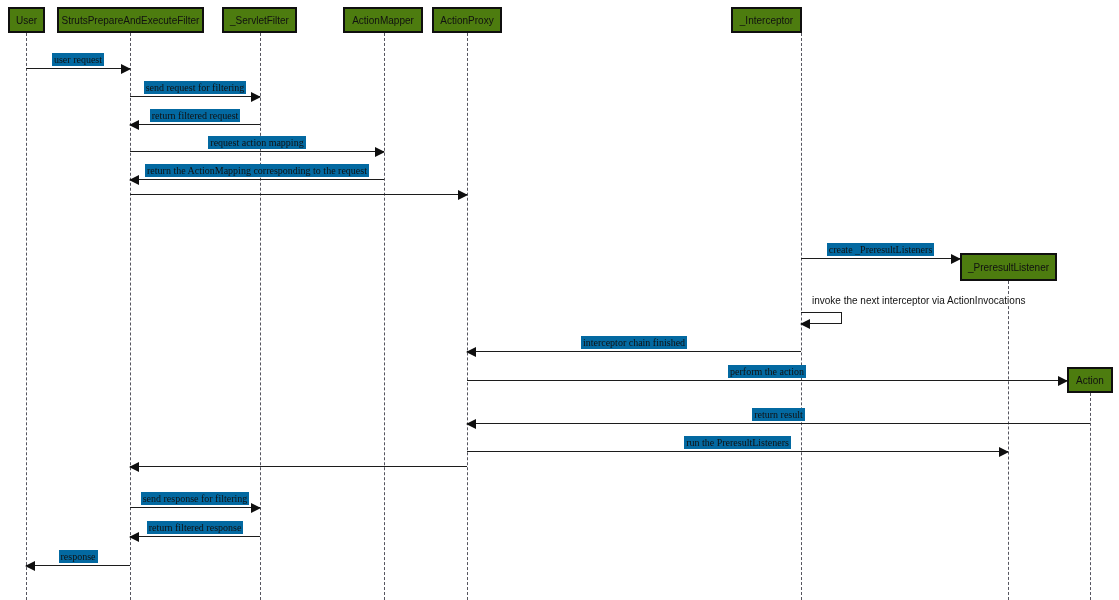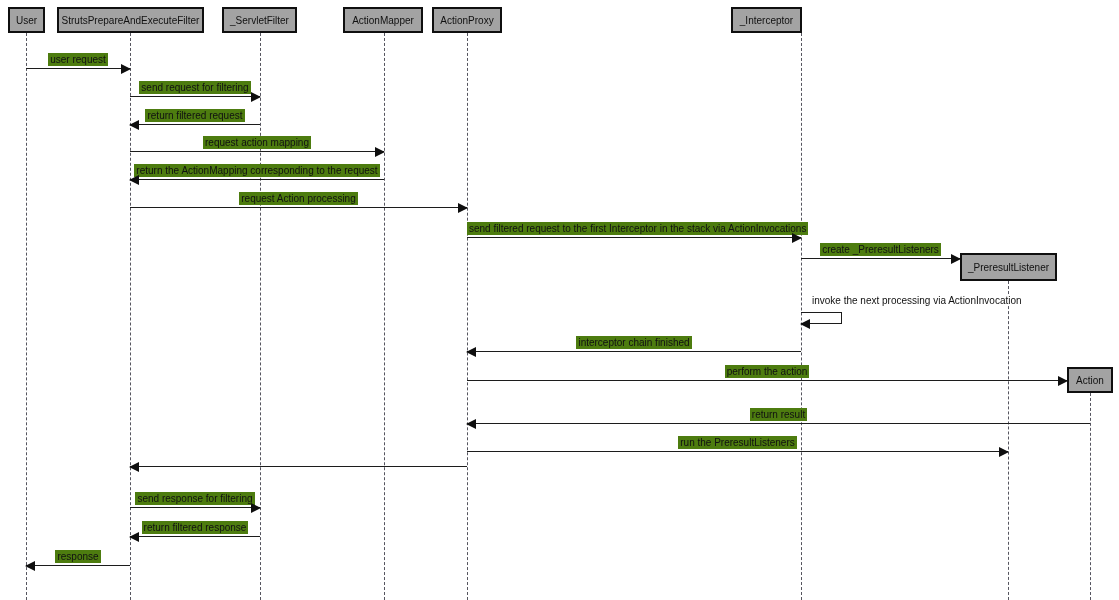--- a/index.html
+++ b/index.html
@@ -4,28 +4,28 @@
 <style>
   html,body{margin:0;padding:0;background:#ffffff;}
   .canvas{
     position:relative; width:1119px; height:600px; background:#ffffff;
     font-family:"Liberation Sans", sans-serif; color:#111; overflow:hidden;
   }
   .lifeline{
     position:absolute; width:0; border-left:1px dashed #55555f; z-index:1;
   }
   .pbox{
-    position:absolute; top:7px; height:22px; border:2px solid #0f0f0f; background:#a3a3a3;
+    position:absolute; top:7px; height:22px; border:2px solid #0f0f0f; background:#4d7c0f;
     display:flex; align-items:center; justify-content:center; z-index:3;
     font-size:10px; white-space:nowrap;
   }
   .pbox.created{ height:24px;justify-content:center; }
   .msg{ position:absolute; z-index:2; }
   .labelrow{ text-align:center; height:13px; line-height:13px; font-size:10px; }
-  .labelrow .lbl{ display:inline-block; background:#4d7c0f; padding:0 2px; white-space:nowrap; }
+  .labelrow .lbl{ display:inline-block; background:#0369a1; padding:0 2px; white-space:nowrap;font-family:Liberation Serif, serif; }
   .line{ position:relative; border-top:1px solid #1c1c1c; height:0; margin-top:2px; }
   .ah{ position:absolute; width:0; height:0; top:-5px;
        border-top:5px solid transparent; border-bottom:5px solid transparent; }
   .ah.r{ right:-1px; border-left:10px solid #0f0f0f; }
   .ah.l{ left:-1px;  border-right:10px solid #0f0f0f; }
   .selfloop{
     position:absolute; z-index:2; width:40px; height:10px;
     border-top:1px solid #1c1c1c; border-right:1px solid #1c1c1c; border-bottom:1px solid #1c1c1c;
   }
   .selfloop .ah{ top:auto; bottom:-6px; }
@@ -102,41 +102,34 @@
   </div>
 
   <div class="msg" style="left:130px; width:254px; top:164px">
     <div class="labelrow"><span class="lbl">return the ActionMapping corresponding to the request</span></div>
     <div class="line">
         <i class="ah l"></i>
       </div>
   </div>
 
   <div class="msg" style="left:130px; width:337px; top:192px">
-    <div class="labelrow"><span class="lbl">request Action processing</span></div>
     <div class="line">
         <i class="ah r"></i>
       </div>
   </div>
 
-  <div class="msg" style="left:467px; width:334px; top:222px">
-    <div class="labelrow"><span class="lbl">send filtered request to the first Interceptor in the stack via ActionInvocations</span></div>
-    <div class="line">
-        <i class="ah r"></i>
-      </div>
-  </div>
 
   <div class="msg" style="left:801px; width:159px; top:243px">
     <div class="labelrow"><span class="lbl">create _PreresultListeners</span></div>
     <div class="line">
         <i class="ah r"></i>
       </div>
   </div>
 
-  <span class="selflabel" style="left:810px; top:295px">invoke the next processing via ActionInvocation</span>
+  <span class="selflabel" style="left:810px; top:295px">invoke the next interceptor via ActionInvocations</span>
   <div class="selfloop" style="left:801px; top:312px">
     <i class="ah l"></i>
   </div>
 
   <div class="msg" style="left:467px; width:334px; top:336px">
     <div class="labelrow"><span class="lbl">interceptor chain finished</span></div>
     <div class="line">
         <i class="ah l"></i>
       </div>
   </div>

